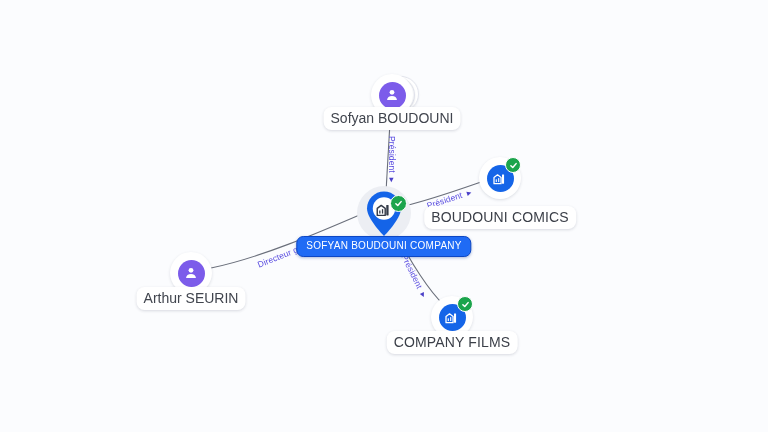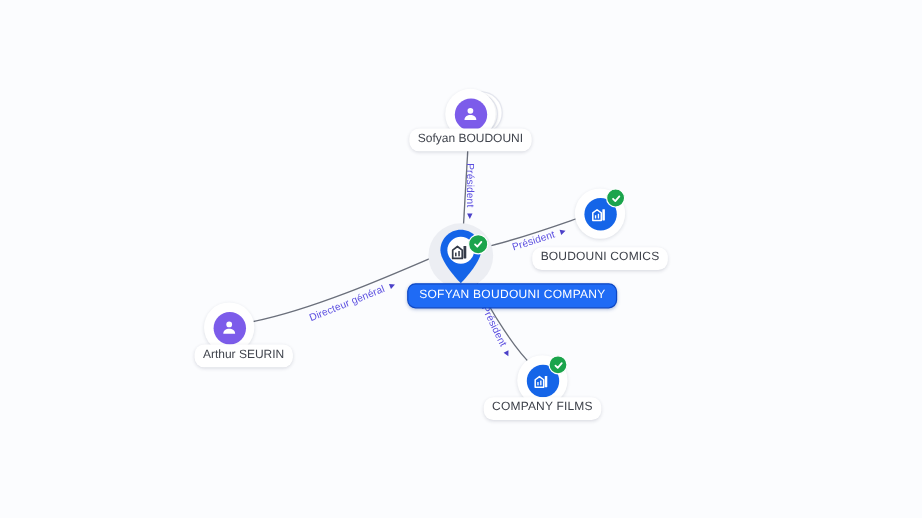--- a/index.html
+++ b/index.html
@@ -126,42 +126,41 @@
     display: flex;
     align-items: center;
     justify-content: center;
   }
 
   
   .node-label {
     position: absolute;
     transform: translateX(-50%);
     white-space: nowrap;
-    font-size: 10px;
+    font-size: 14px;
     line-height: 1;
     padding: 4px 7px 5px 7px;
     border-radius: 8px;
     background: #ffffff;
     color: #41454e;
     box-shadow: 0 1px 3px rgba(30,40,70,.16);
   }
   .node-label.caps {
     color: #3b3f48;
     letter-spacing: .15px;
   }
   .node-label.selected {
     background: #1f6bf5;
     color: #ffffff;
     border: 1.5px solid #0d47c4;
     font-size: 10px;
     letter-spacing: .25px;
     padding: 4px 9px 5px 9px;
     border-radius: 7px;
     box-shadow: 0 1px 3px rgba(20,60,150,.35);
-    margin-left: 43px;
   }
 </style>
 </head>
 <body>
 
 <div id="canvas">
 
   <svg id="edges" viewBox="0 0 768 432" xmlns="http://www.w3.org/2000/svg">
 
     <path d="M 390 122 L 386 192" fill="none" stroke="#6a6f7b" stroke-width="1.1"></path>
@@ -244,21 +243,21 @@
 
   <div class="node" style="left:191px; top:273px;">
     <div class="disc">
       <div class="avatar person">
         <svg width="16" height="16" viewBox="0 0 24 24" fill="#ffffff">
           <circle cx="12" cy="8" r="3.6"></circle>
           <path d="M4.6 19.6c0-3.9 3.3-6.2 7.4-6.2s7.4 2.3 7.4 6.2z"></path>
         </svg>
       </div>
     </div>
-    <div class="node-label" style="left:12px; top:14px;">Arthur SEURIN</div>
+    <div class="node-label" style="left:0px; top:14px;">Arthur SEURIN</div>
   </div>
 
   <div class="node" style="left:384px; top:212px;">
     <div class="pin-halo"></div>
     <div class="pin">
       <svg width="38" height="48" viewBox="0 0 38 48">
         <path d="M19 1.5 C 9.6 1.5 2 9.1 2 18.5 C 2 29 19 46 19 46 C 19 46 36 29 36 18.5 C 36 9.1 28.4 1.5 19 1.5 Z" fill="#1464e8"></path>
         <circle cx="19" cy="18.5" r="11.2" fill="#ffffff"></circle>
       </svg>
     </div>

